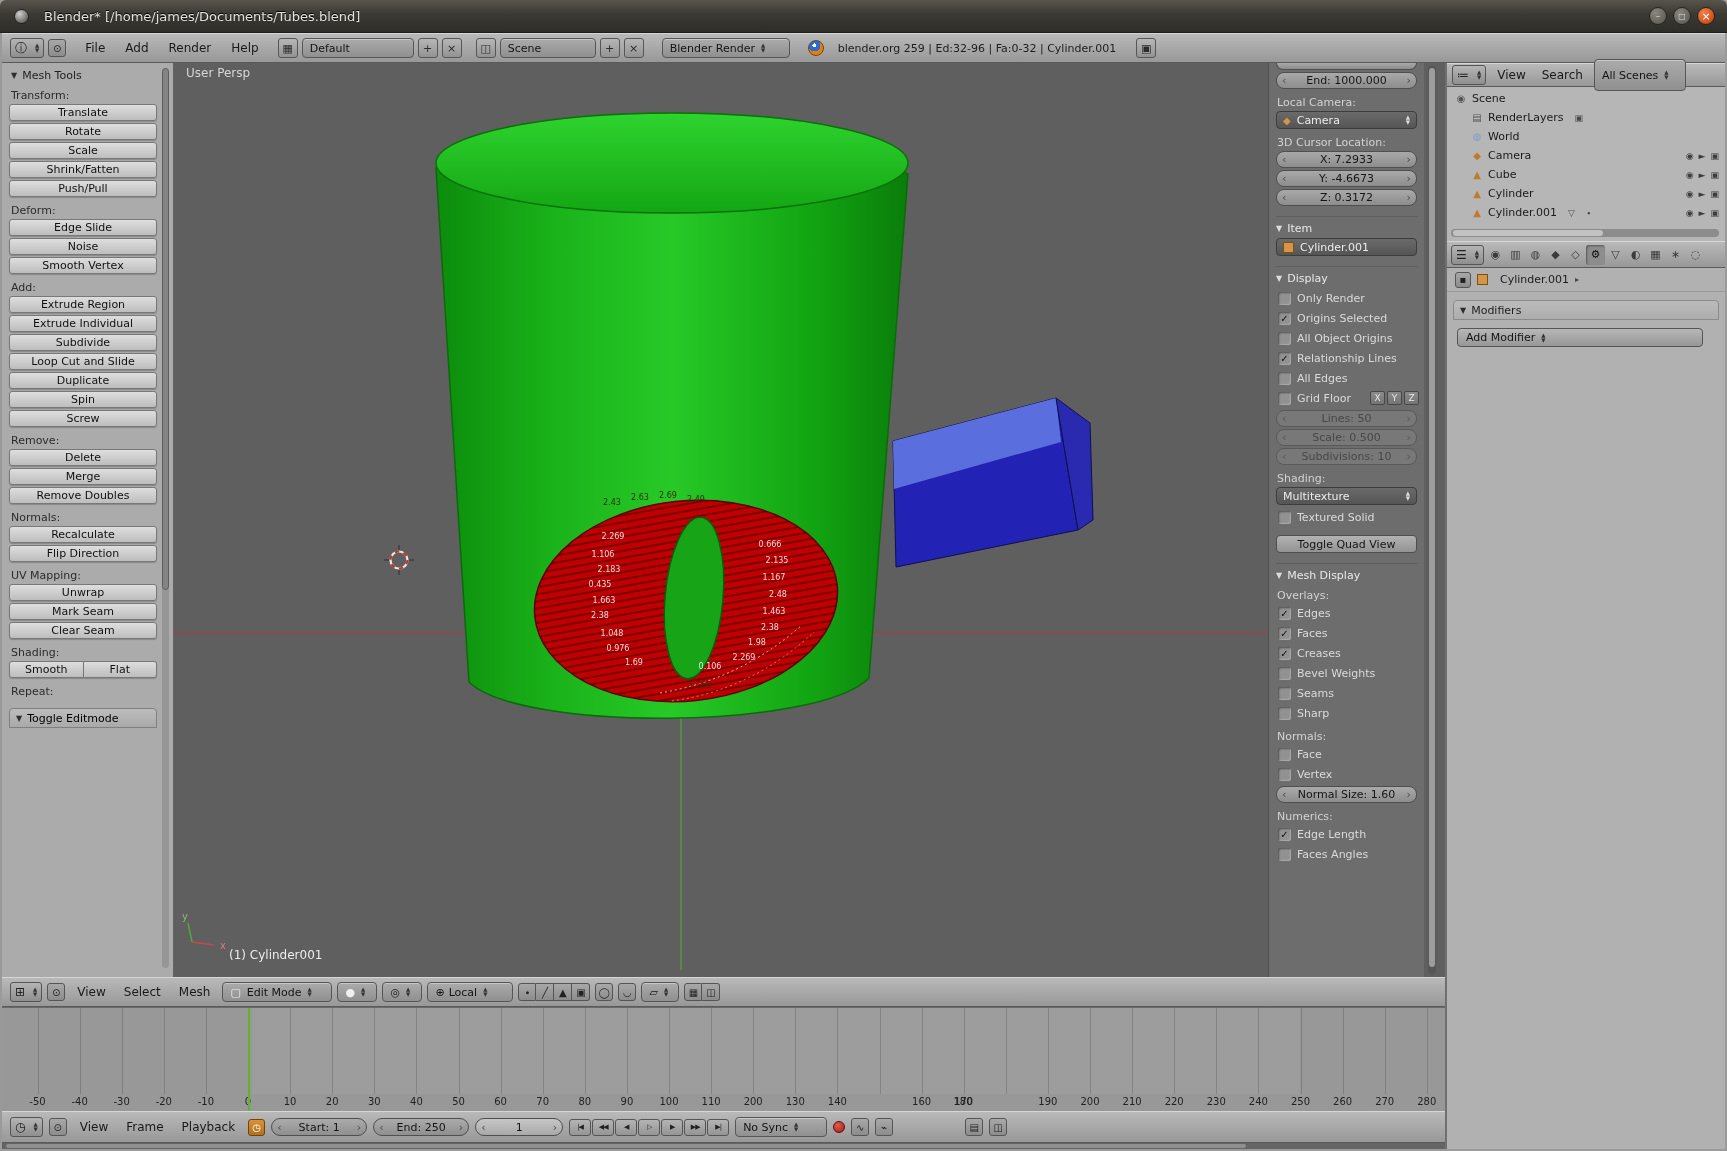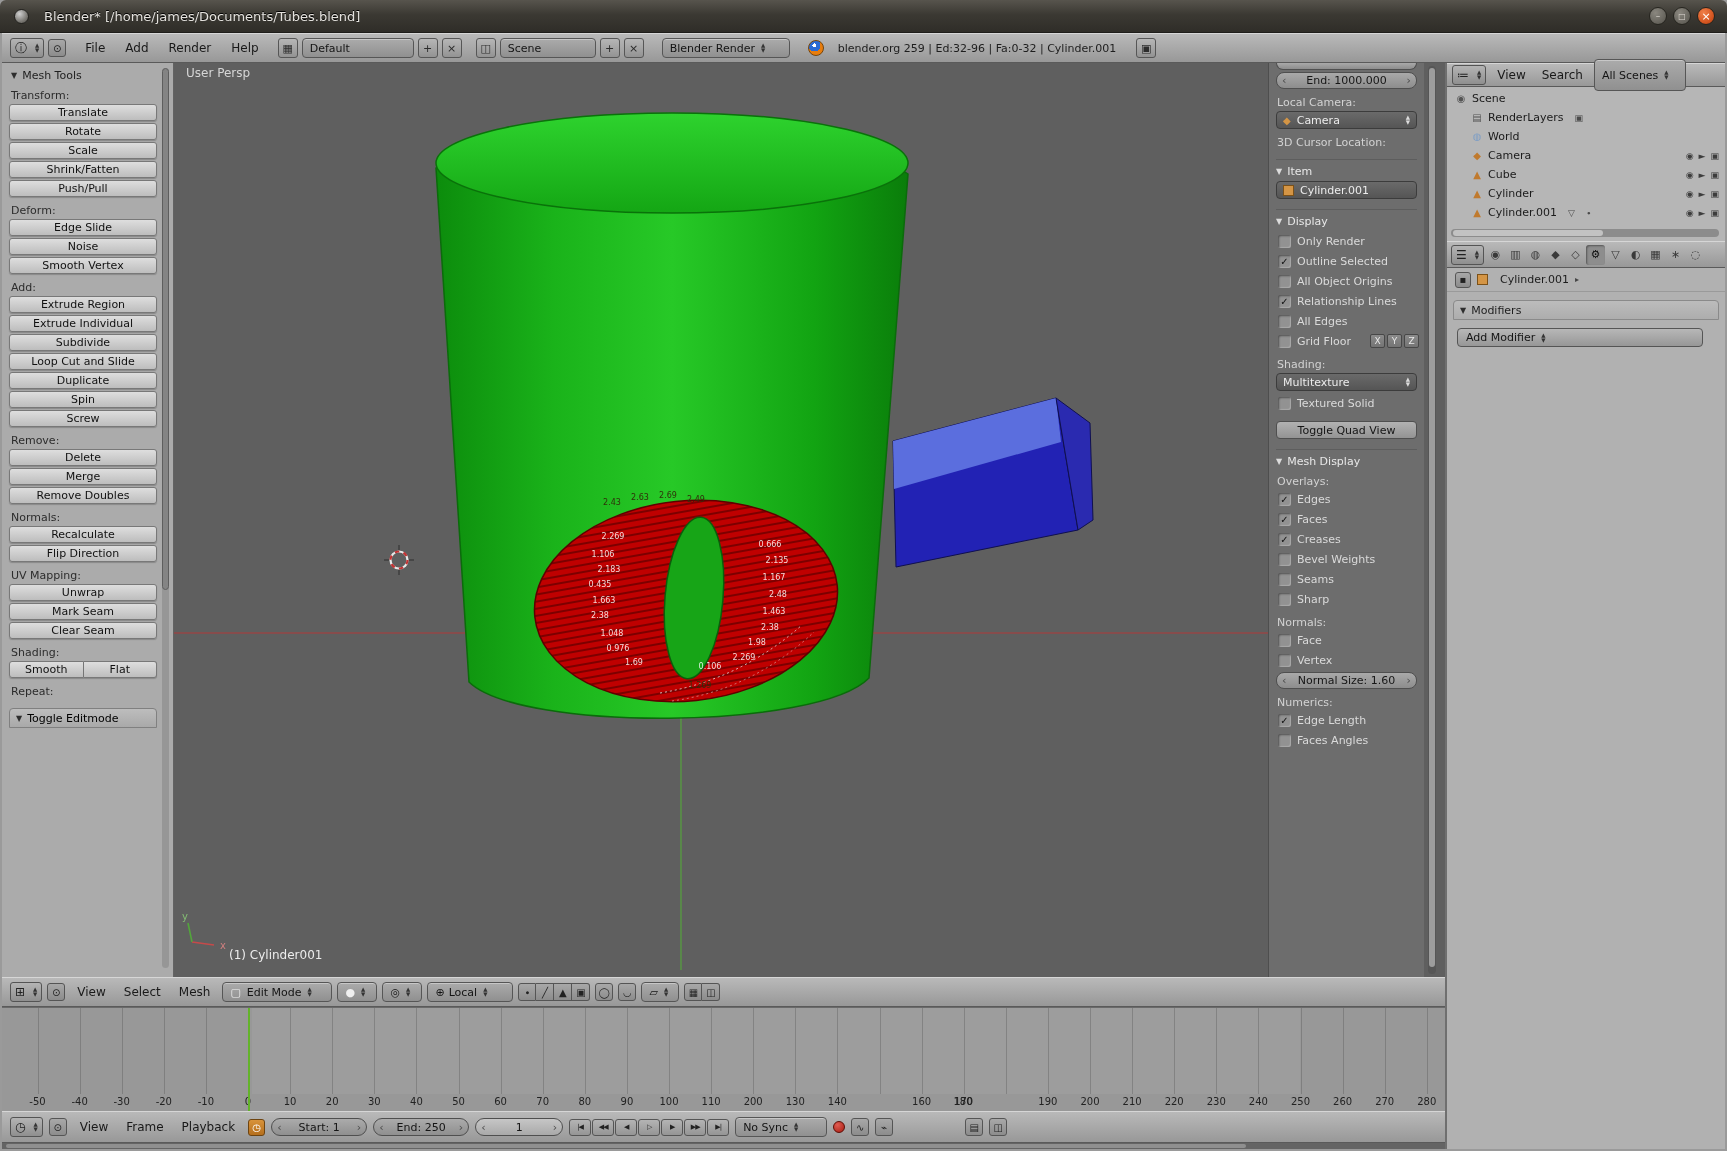--- a/index.html
+++ b/index.html
@@ -315,40 +315,45 @@
 <div id="npanel" class="abs">
   <div id="clip-partial"></div>
   <div class="num">End: 1000.000</div>
   <div class="nlabel">Local Camera:</div>
   <div class="drop-dark">
       <span style="color:#d49545;margin-right:6px;font-size:10px;">◆</span>
       <span>Camera</span>
       <span class="arrows"></span>
     </div>
   <div class="nlabel">3D Cursor Location:</div>
+  <div id="cursor-fields">
+      <div class="num">X: 7.2933</div>
+      <div class="num">Y: -4.6673</div>
+      <div class="num">Z: 0.3172</div>
+    </div>
   <div class="phdr-dark">
       <span class="tri">▼</span>
       <span>Item</span>
     </div>
   <div class="drop-dark">
       <span class="itemcube"></span>
       <span>Cylinder.001</span>
     </div>
   <div class="phdr-dark">
       <span class="tri">▼</span>
       <span>Display</span>
     </div>
   <div id="display-checks">
       <div class="cbrow">
         <span class="cb"></span>
         <span class="cblab">Only Render</span>
       </div>
       <div class="cbrow">
         <span class="cb on">✓</span>
-        <span class="cblab">Outline Selected</span>
+        <span class="cblab">Origins Selected</span>
       </div>
       <div class="cbrow">
         <span class="cb"></span>
         <span class="cblab">All Object Origins</span>
       </div>
       <div class="cbrow">
         <span class="cb on">✓</span>
         <span class="cblab">Relationship Lines</span>
       </div>
       <div class="cbrow">
@@ -357,20 +362,25 @@
       </div>
     </div>
   <div class="cbrow" id="gridfloor-row">
       <span class="cb"></span>
       <span class="cblab">Grid Floor</span>
       <span style="margin-left: auto; display: flex;">
         <span class="axbtn">X</span>
         <span class="axbtn">Y</span>
         <span class="axbtn">Z</span>
       </span>
+    </div>
+  <div id="grid-fields">
+      <div class="num dis">Lines: 50</div>
+      <div class="num dis">Scale: 0.500</div>
+      <div class="num dis">Subdivisions: 10</div>
     </div>
   <div class="nlabel">Shading:</div>
   <div class="drop-dark">
       <span>Multitexture</span>
       <span class="arrows"></span>
     </div>
   <div id="textured-solid">
       <div class="cbrow">
         <span class="cb"></span>
         <span class="cblab">Textured Solid</span>

